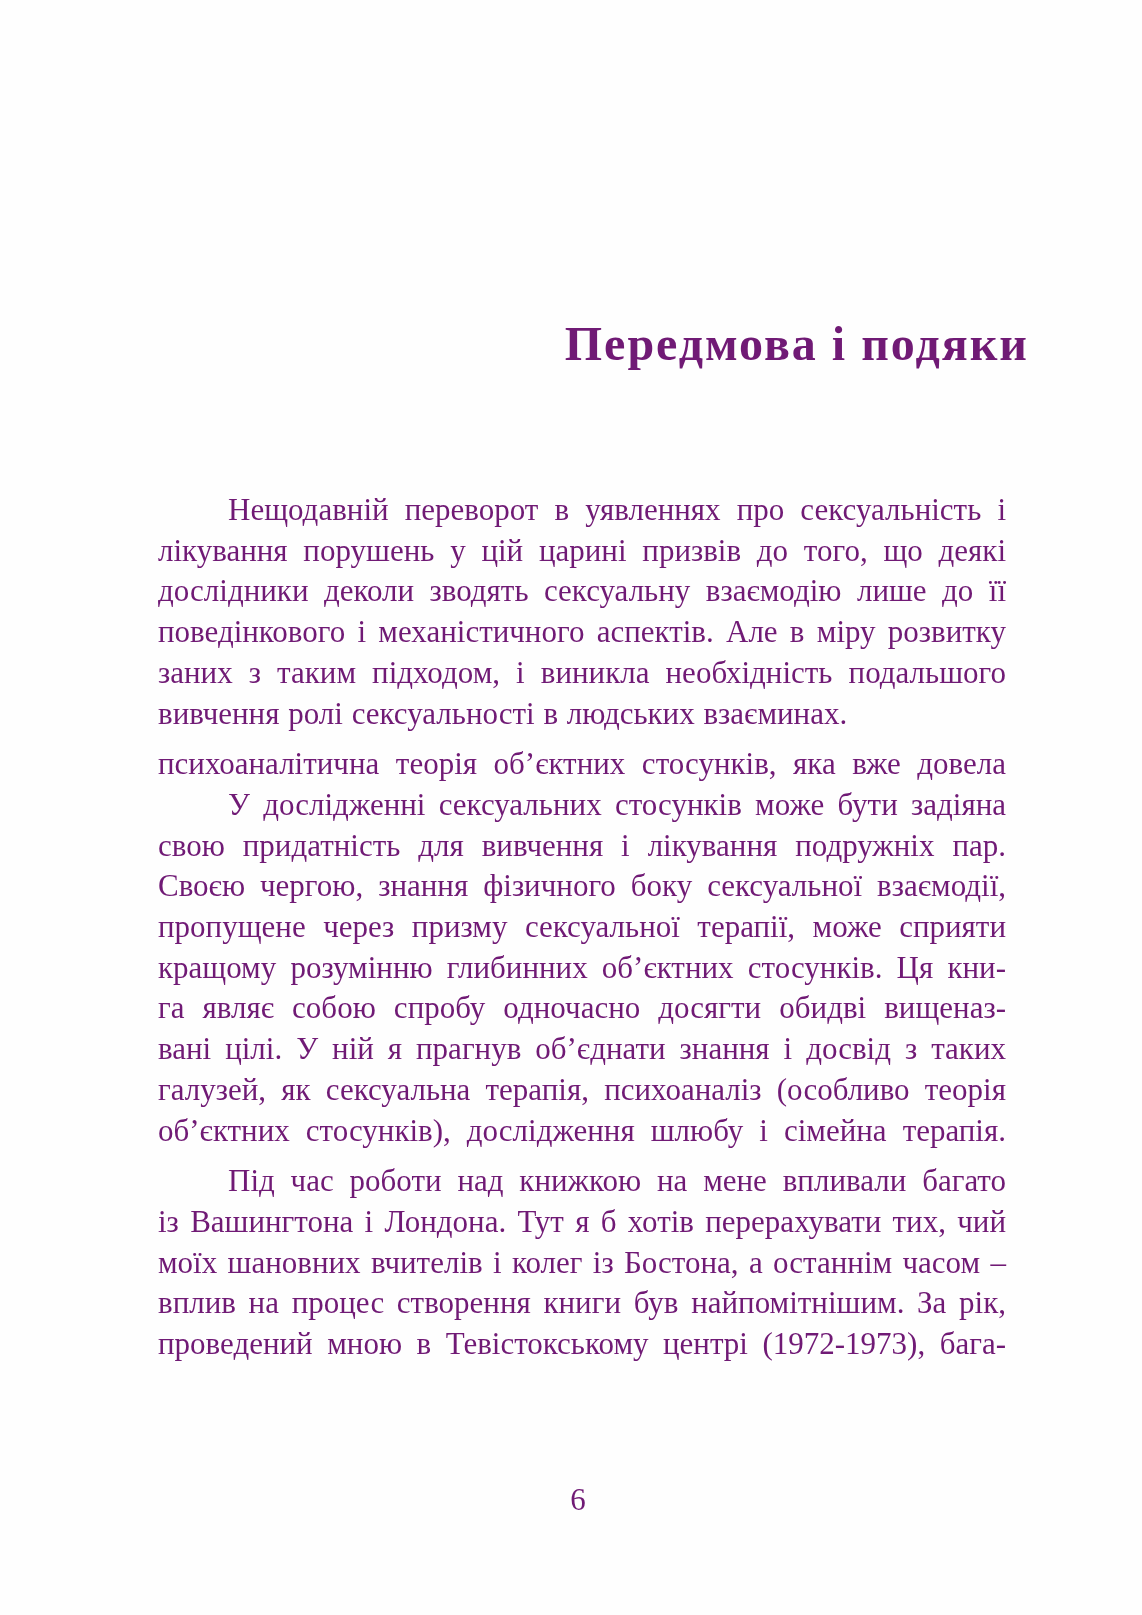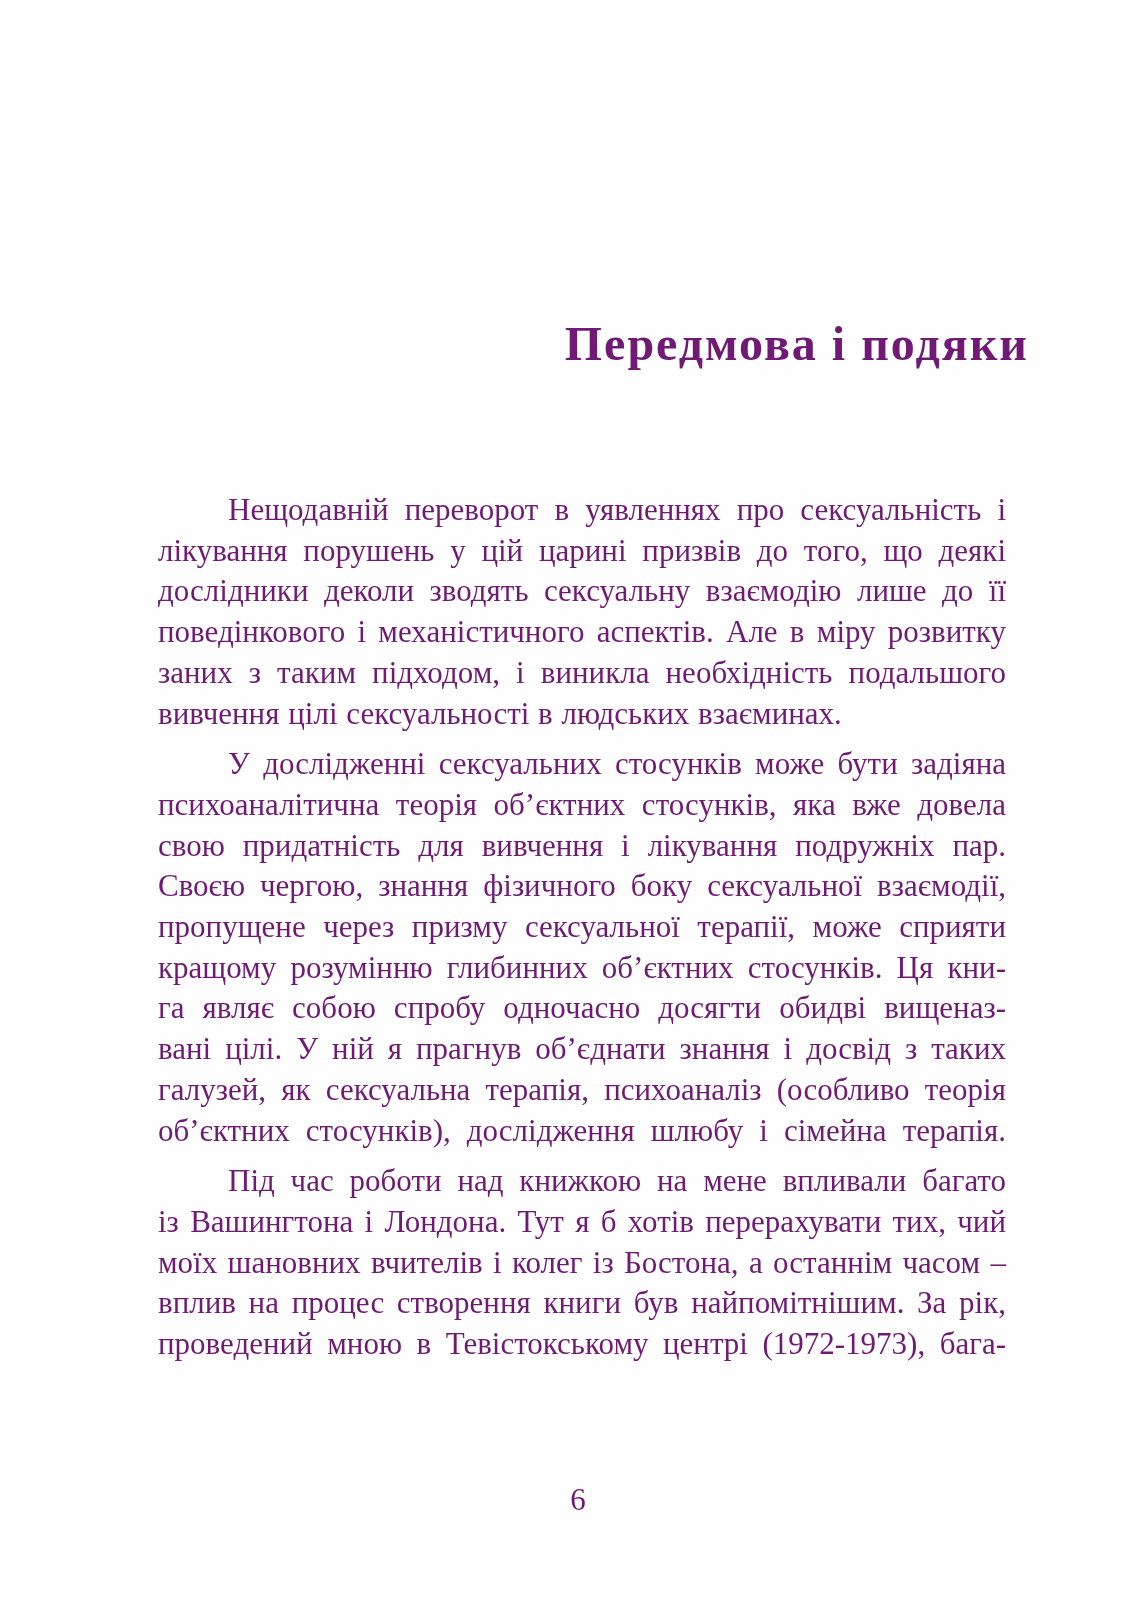--- a/index.html
+++ b/index.html
@@ -66,25 +66,25 @@
 <div class="page">
   <h1 class="heading">Передмова і подяки</h1>
 
   <main class="body-text" id="paragraphs">
       <div class="para">
         <div class="line first">Нещодавній переворот в уявленнях про сексуальність і</div>
         <div class="line">лікування порушень у цій царині призвів до того, що деякі</div>
         <div class="line">дослідники деколи зводять сексуальну взаємодію лише до її</div>
         <div class="line">поведінкового і механістичного аспектів. Але в міру розвитку</div>
         <div class="line">заних з таким підходом, і виникла необхідність подальшого</div>
-        <div class="line flush">вивчення цілі сексуальності в людських взаєминах.</div>
+        <div class="line flush">вивчення ролі сексуальності в людських взаєминах.</div>
       </div>
       <div class="para">
+        <div class="line">психоаналітична теорія об’єктних стосунків, яка вже довела</div>
         <div class="line first">У дослідженні сексуальних стосунків може бути задіяна</div>
-        <div class="line">психоаналітична теорія об’єктних стосунків, яка вже довела</div>
         <div class="line">свою придатність для вивчення і лікування подружніх пар.</div>
         <div class="line">Своєю чергою, знання фізичного боку сексуальної взаємодії,</div>
         <div class="line">пропущене через призму сексуальної терапії, може сприяти</div>
         <div class="line">кращому розумінню глибинних об’єктних стосунків. Ця кни-</div>
         <div class="line">га являє собою спробу одночасно досягти обидві вищеназ-</div>
         <div class="line">вані цілі. У ній я прагнув об’єднати знання і досвід з таких</div>
         <div class="line">галузей, як сексуальна терапія, психоаналіз (особливо теорія</div>
         <div class="line">об’єктних стосунків), дослідження шлюбу і сімейна терапія.</div>
       </div>
       <div class="para">

